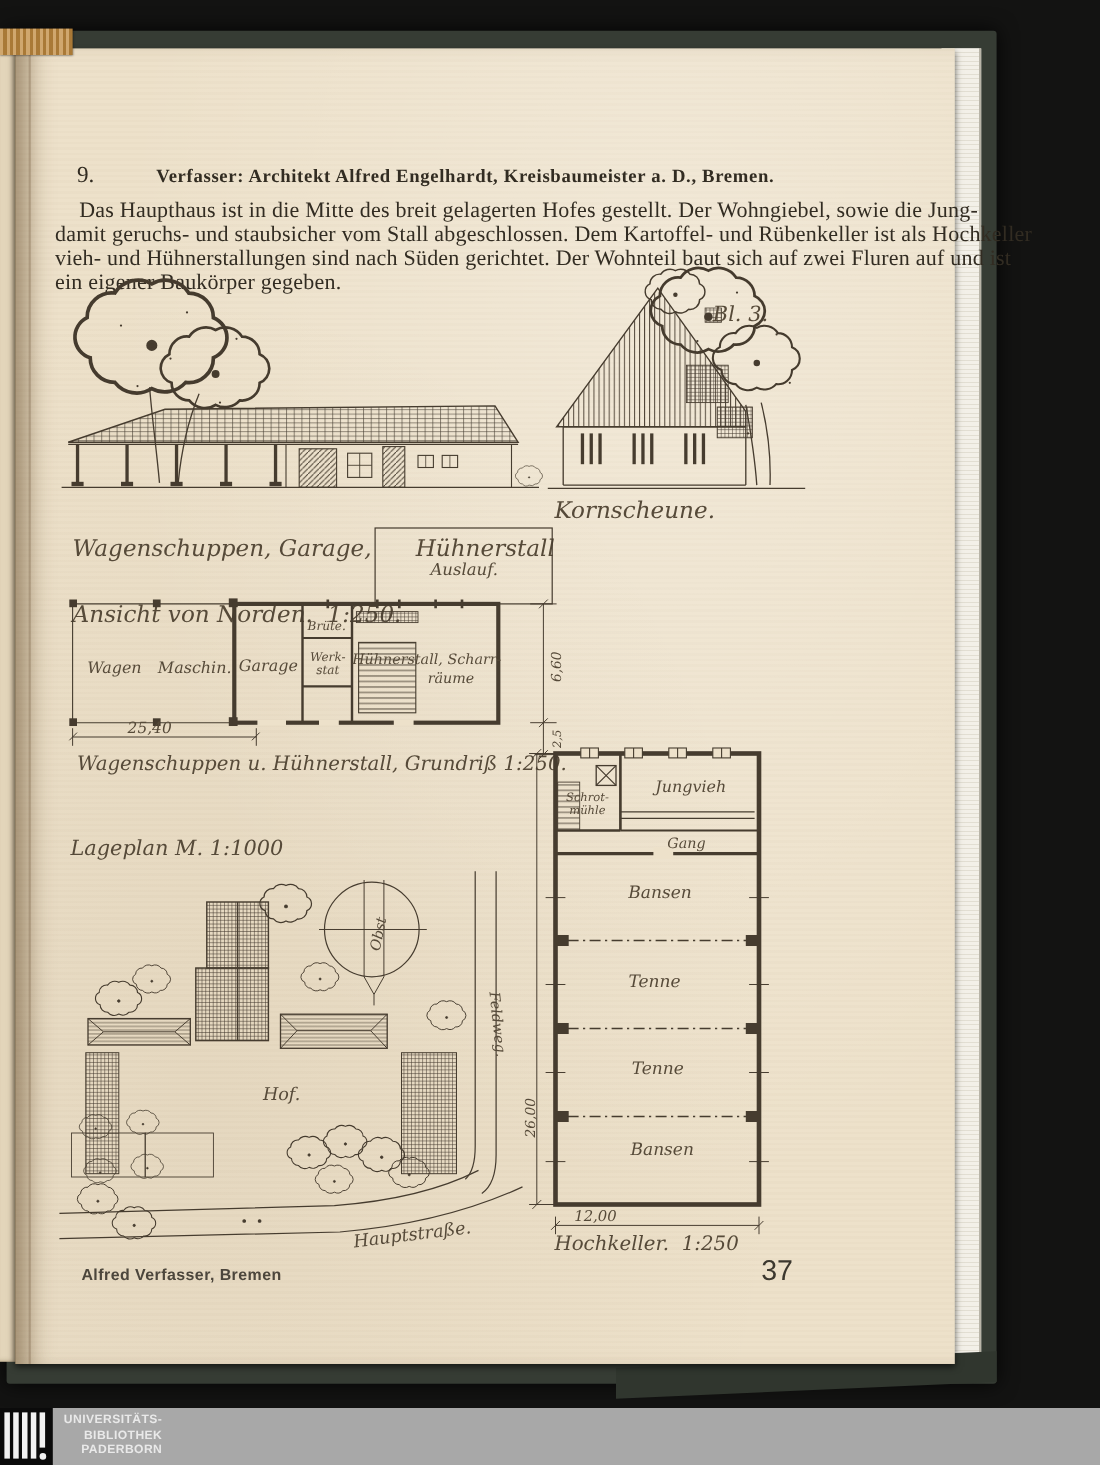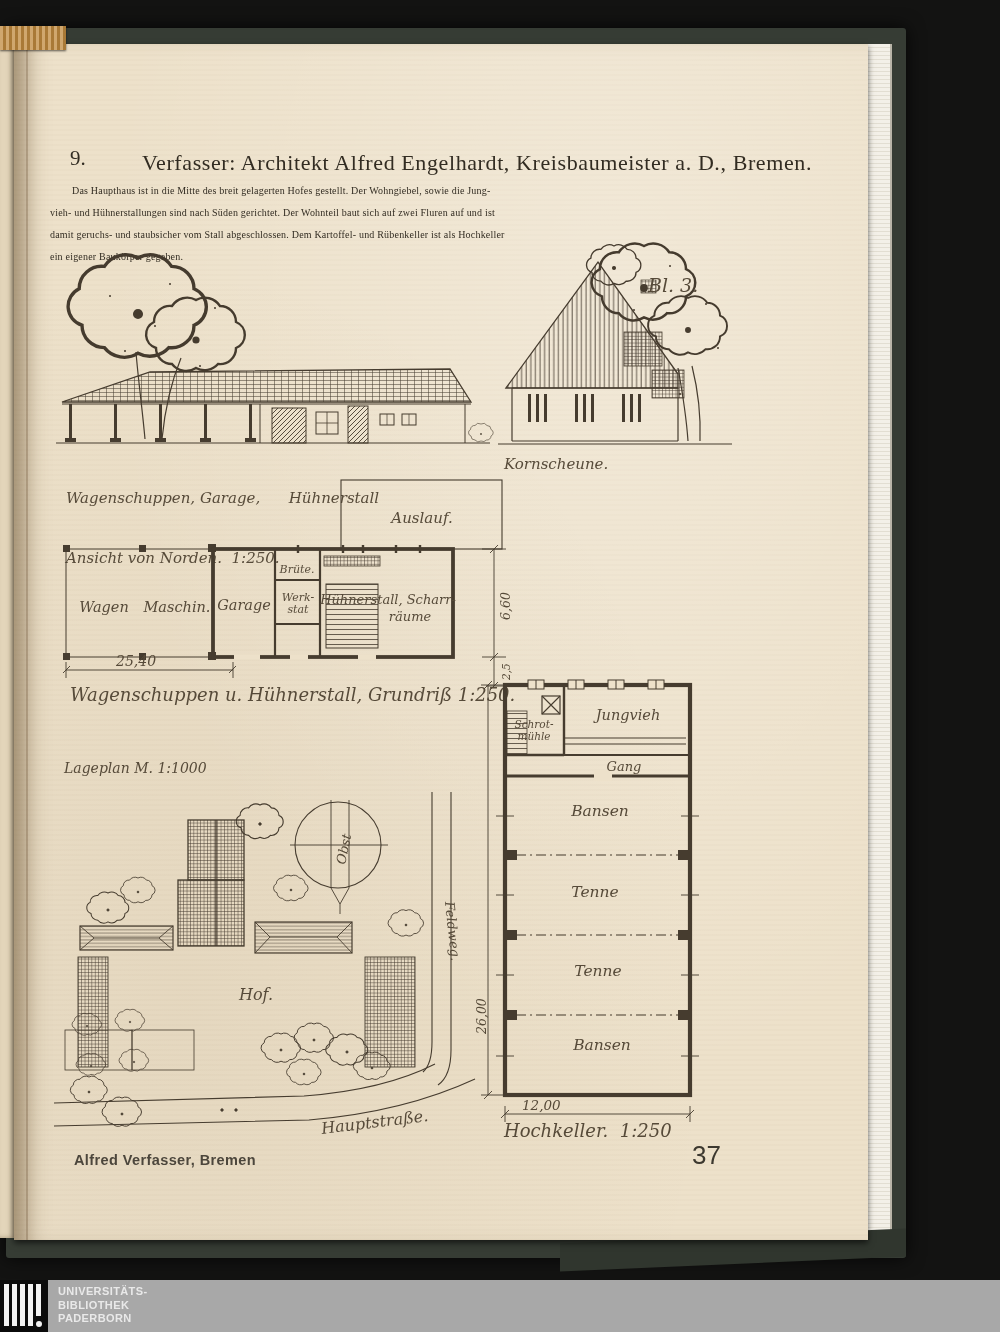--- a/index.html
+++ b/index.html
@@ -21,30 +21,30 @@
   .gutterline{position:absolute;left:12px;top:0;width:2px;height:1196px;background:rgba(90,65,35,.25);}
   .tape{position:absolute;left:0;top:26px;width:66px;height:24px;background:#c08a3e;
         background-image:repeating-linear-gradient(90deg,rgba(255,255,255,.25) 0 3px,rgba(0,0,0,.12) 3px 6px);
         box-shadow:0 1px 2px rgba(0,0,0,.6);z-index:6;}
   .covercorner{position:absolute;left:560px;top:1236px;width:346px;height:28px;background:#30362e;
         transform:skewY(-2.5deg);}
   .band{position:absolute;left:0;top:1280px;width:1000px;height:52px;background:#a8a8a8;z-index:10;}
   .logoblock{position:absolute;left:0;top:0;width:48px;height:52px;background:#0b0b0b;}
   .logoblock span{position:absolute;top:4px;width:5px;height:42px;background:#f2f2f2;}
   .bandtext{position:absolute;left:58px;top:5px;font-family:"Liberation Sans",sans-serif;
-        font-weight:bold;font-size:11px;line-height:13.5px;color:#e9e9e9;letter-spacing:.4px;}
+        font-weight:bold;font-size:11px;line-height:13.5px;color:#e9e9e9;letter-spacing:.4px;text-align:right;}
   .abs{position:absolute;}
   .print-num{font-size:21px;color:#322c22;}
-  .print-head{font-size:22px;color:#322c22;letter-spacing:.6px;font-weight:400;}
-  .para{font-size:10px;line-height:22px;color:#322c22;letter-spacing:.2px;}
+  .print-head{font-size:17px;color:#322c22;letter-spacing:.6px;font-weight:700;}
+  .para{font-size:20px;line-height:22px;color:#322c22;letter-spacing:.2px;}
   .para div{white-space:nowrap;}
   .para .ind{text-indent:22px;}
   .hand{font-family:"DejaVu Serif",serif;font-style:italic;color:#564a39;white-space:pre;}
-  .cap17{font-size:15px;line-height:20px;}
-  .cap18{font-size:14px;}
+  .cap17{font-size:21px;line-height:20px;}
+  .cap18{font-size:19px;}
   .credit{font-family:"Liberation Sans",sans-serif;font-size:14.5px;font-weight:bold;
           color:#4c463c;letter-spacing:.4px;}
   .pageno{font-family:"Liberation Sans",sans-serif;font-size:26px;color:#3c382f;}
   svg.fig{position:absolute;overflow:visible;}
   svg text.sh{font-family:"DejaVu Serif",serif;font-style:italic;fill:#564a39;}
 </style>
 </head>
 <body>
 
 <div class="scene">
@@ -82,22 +82,22 @@
   <div class="covercorner"></div>
 
   <div class="paper">
     <div class="gutterline"></div>
 
     <div class="abs print-num" style="left:56px;top:102px">9.</div>
     <div class="abs print-head" style="left:128px;top:106px">Verfasser: Architekt Alfred Engelhardt, Kreisbaumeister a. D., Bremen.</div>
 
     <div class="abs para" style="left:36px;top:136px;width:720px">
       <div class="ind">Das Haupthaus ist in die Mitte des breit gelagerten Hofes gestellt. Der Wohngiebel, sowie die Jung-</div>
+      <div>damit geruchs- und staubsicher vom Stall abgeschlossen. Dem Kartoffel- und Rübenkeller ist als Hochkeller</div>
       <div>vieh- und Hühnerstallungen sind nach Süden gerichtet. Der Wohnteil baut sich auf zwei Fluren auf und ist</div>
-      <div>damit geruchs- und staubsicher vom Stall abgeschlossen. Dem Kartoffel- und Rübenkeller ist als Hochkeller</div>
       <div>ein eigener Baukörper gegeben.</div>
     </div>
 
     <svg class="fig" style="left:36px;top:212px" width="446" height="200" viewBox="0 0 446 200">
       <g fill="none" stroke="#463c2f" stroke-width="1">
         <path d="M6,187 H440" stroke-width="1.1"></path>
         <polygon points="12,146 100,116 400,113 421,146" fill="url(#patTile)" stroke-width="1.3"></polygon>
         <path d="M12,148 H421" stroke-width="1.2"></path>
 
         <g fill="#463c2f" stroke="none">

